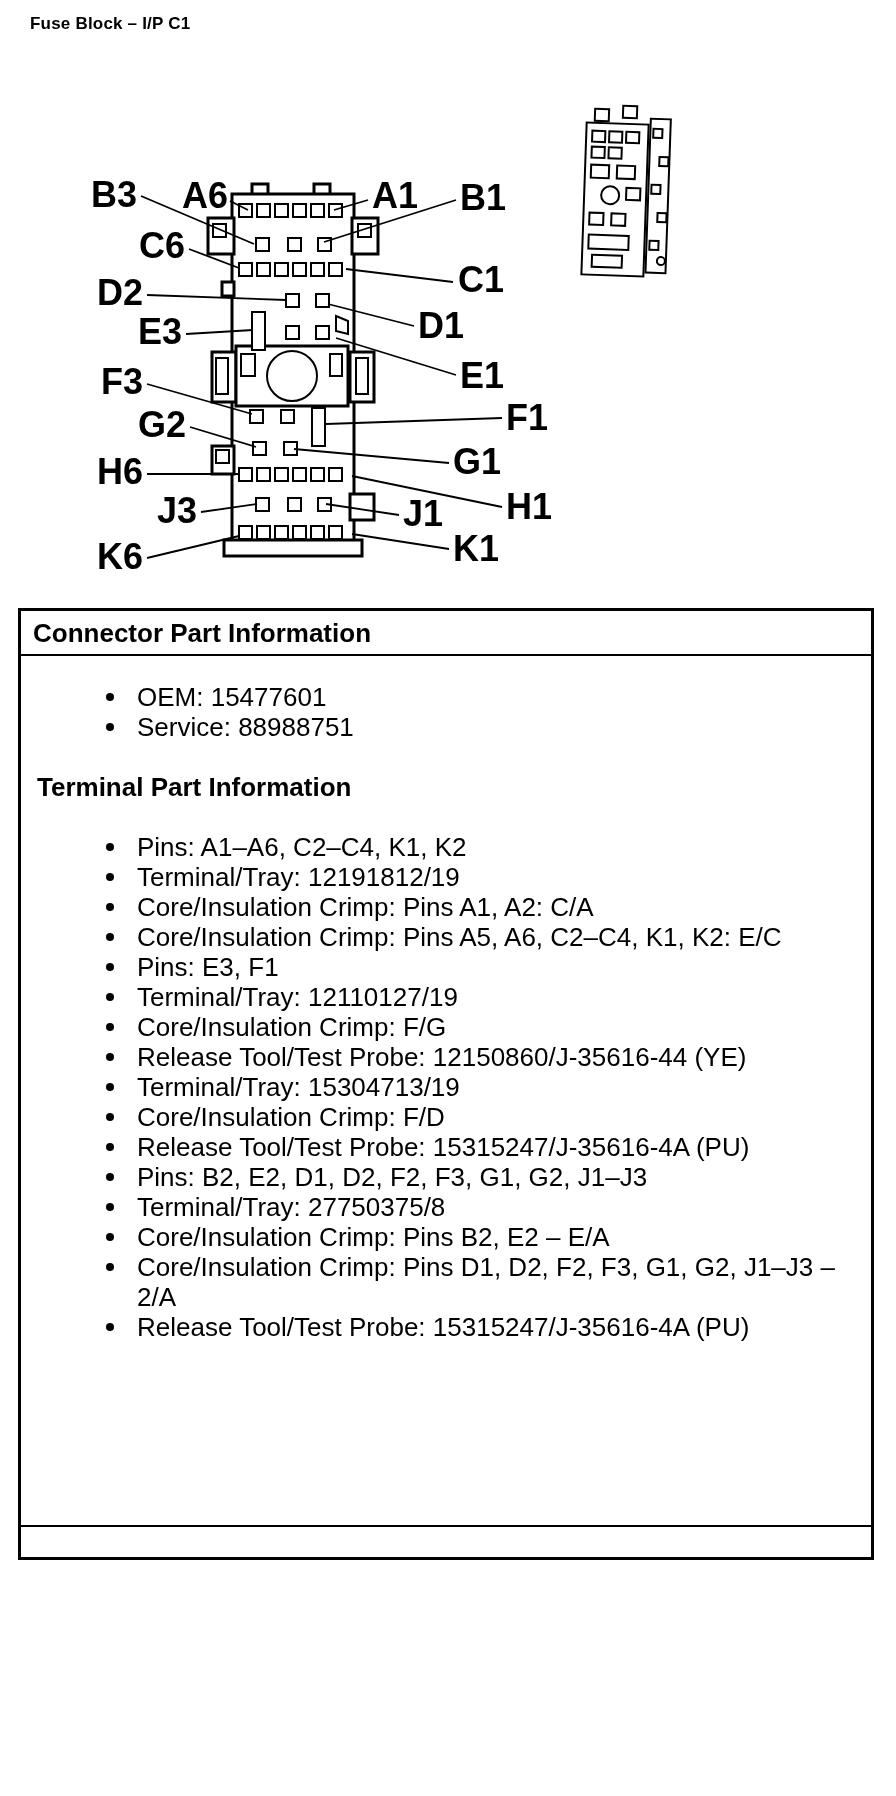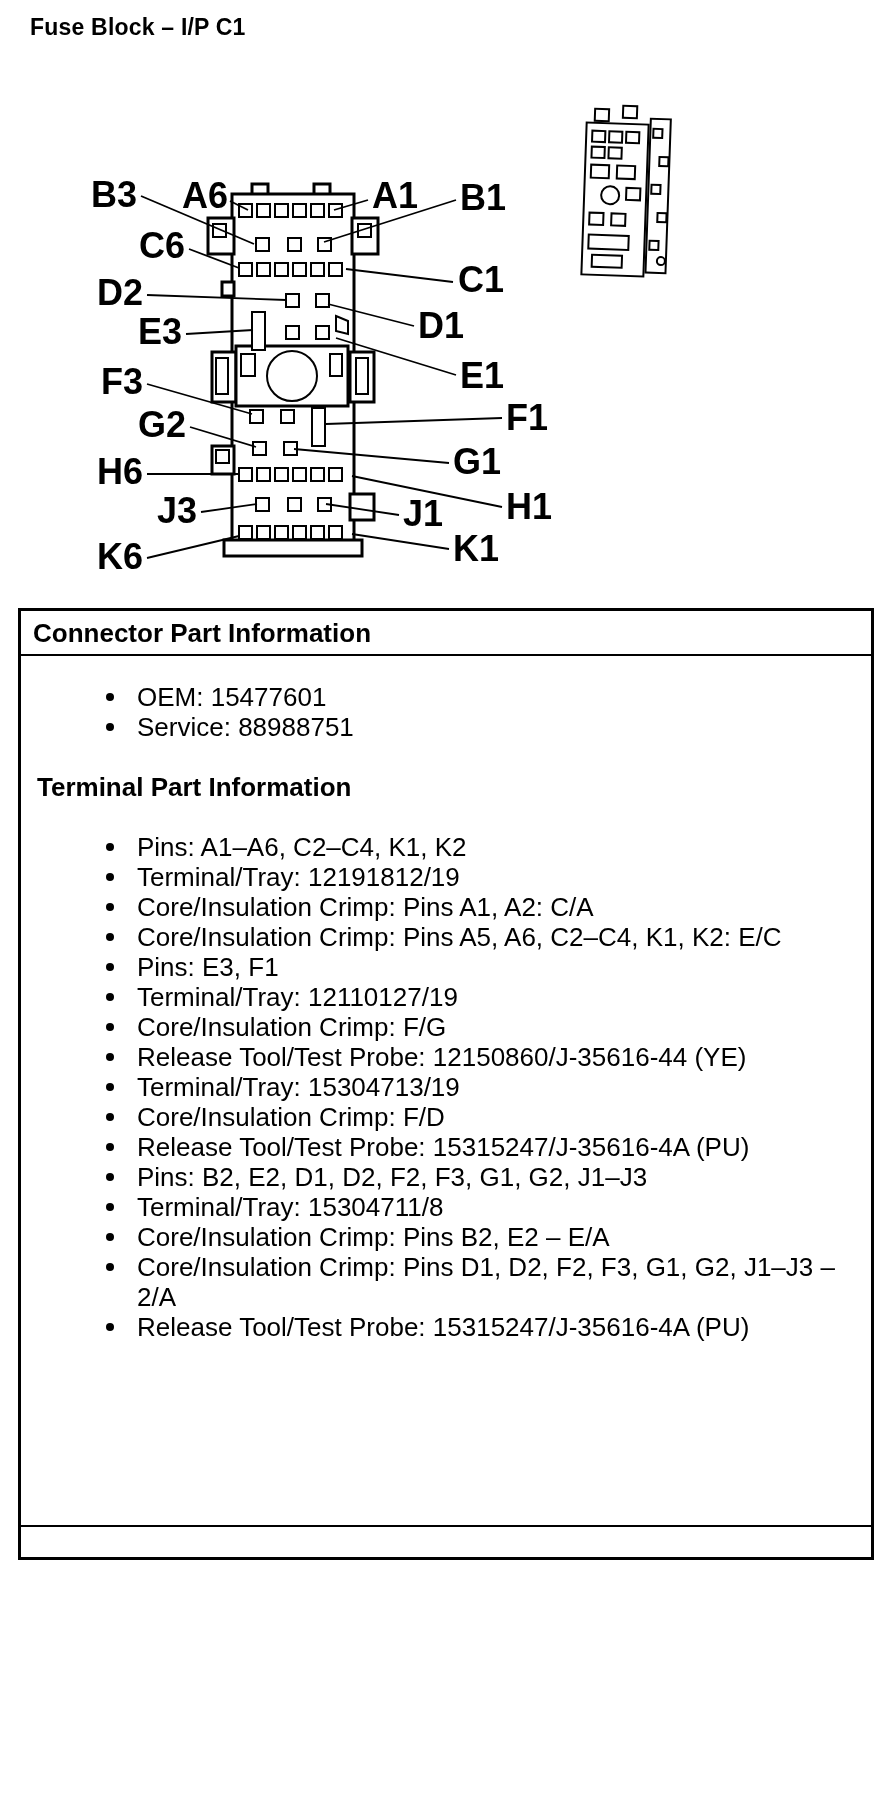--- a/index.html
+++ b/index.html
@@ -2,21 +2,21 @@
 <html><head>
 <meta charset="utf-8">
 <style>
   html,body{margin:0;padding:0;}
   body{
     width:896px;height:1796px;background:#ffffff;position:relative;overflow:hidden;
     font-family:"Liberation Sans","DejaVu Sans",sans-serif;color:#000;
   }
   .page-title{
     position:absolute;top:14px;left:30px;
-    font-size:23px;font-weight:bold;letter-spacing:.2px;
+    font-size:17px;font-weight:bold;letter-spacing:.2px;
   }
   svg text{font-family:"Liberation Sans","DejaVu Sans",sans-serif;}
   .diagram-wrap{position:absolute;top:58px;left:0;width:896px;height:545px;}
   .info-panel{
     position:absolute;left:18px;top:608px;width:856px;height:952px;
     border:3px solid #000;display:flex;flex-direction:column;box-sizing:border-box;
     font-size:26px;line-height:30px;
   }
   .panel-header{
     border-bottom:2px solid #000;padding:7px 12px 6px 12px;
@@ -233,21 +233,21 @@
     </ul>
 
     <ul class="bullets">
       <li>Terminal/Tray: 15304713/19</li>
       <li>Core/Insulation Crimp: F/D</li>
       <li>Release Tool/Test Probe: 15315247/J-35616-4A (PU)</li>
     </ul>
 
     <ul class="bullets">
       <li>Pins: B2, E2, D1, D2, F2, F3, G1, G2, J1–J3</li>
-      <li>Terminal/Tray: 15304711/8</li>
+      <li>Terminal/Tray: 27750375/8</li>
       <li>Core/Insulation Crimp: Pins B2, E2 – E/A</li>
       <li>Core/Insulation Crimp: Pins D1, D2, F2, F3, G1, G2, J1–J3 – 2/A</li>
       <li>Release Tool/Test Probe: 15315247/J-35616-4A (PU)</li>
     </ul>
 
   </div>
 
   <div class="panel-footer"></div>
 </div>
 

